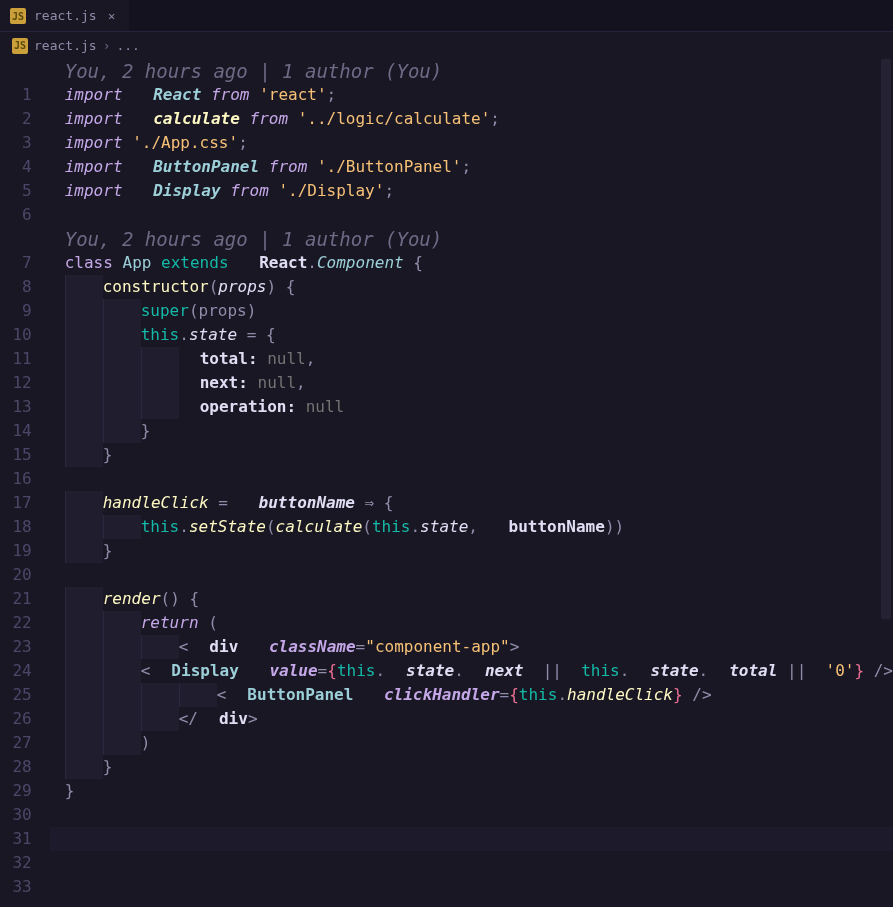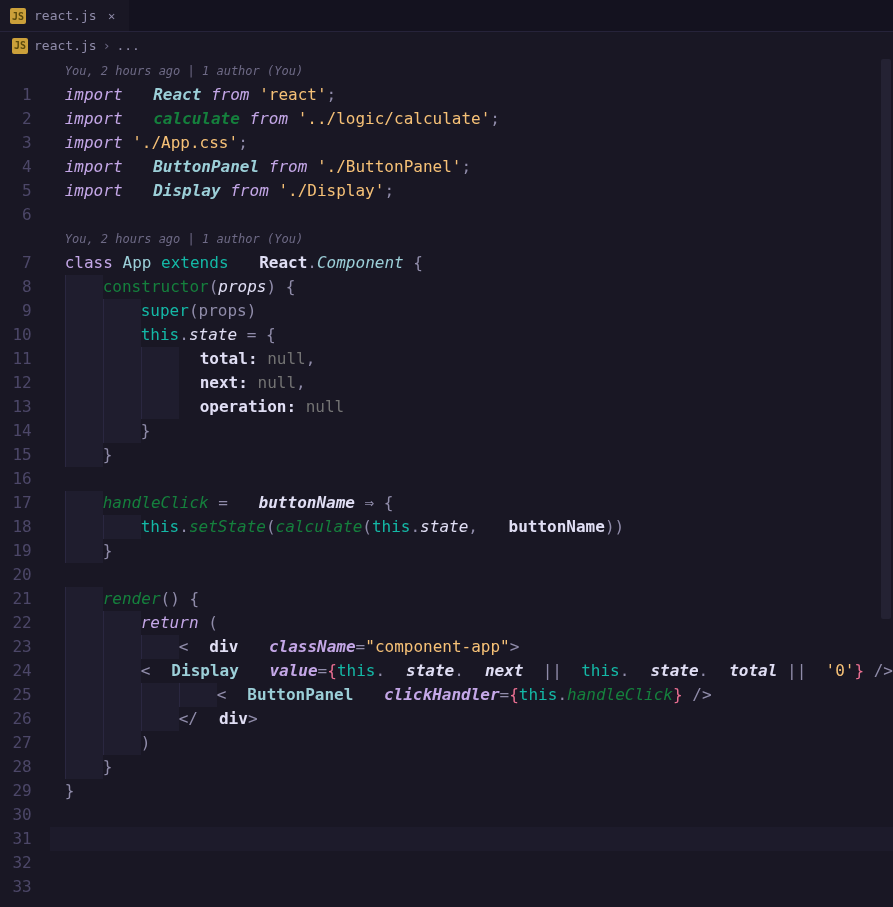--- a/index.html
+++ b/index.html
@@ -71,21 +71,21 @@
   }
   .gutter .ln { height:24px; }
   .code {
     flex:1;
     padding-top:0;
     position:relative;
     font-size:16px;
   }
   .codelens {
     height:24px;
-    font-size:12px;
+    font-size:19px;
     color:#6e6a86;
     font-style:italic;
     padding-left:15px;
     display:flex;align-items:center;
   }
   .line {
     height:24px;
     white-space:pre;
     padding-left:15px;
     position:relative;
@@ -101,21 +101,21 @@
     vertical-align:top;
     position:relative;
   }
   .ig::after{
     content:"";
     position:absolute;left:0;top:0;bottom:0;width:1px;background:#2a2740;
   }
   
   .kw   { color:#c4a7e7; font-style:italic; }                        
   .fn   { color:#14b8a6; }    
-  .fnb  { color:#15803d; font-style:italic; }    
+  .fnb  { color:#fef9c3; font-style:italic; }    
   .var  { color:#e0def4; }      
   .cls  { color:#9ccfd8; }
   .str  { color:#f6c177; }
   .null { color:#737373; }
   .pun  { color:#908caa; }
   .param{ color:#e0def4; font-style:italic; }
   .attr { color:#c4a7e7; font-style:italic; }
   .jsxbr{ color:#eb6f92; }
   .it   { font-style:italic; }
   .b    { font-weight:600;margin-left:21px; }

